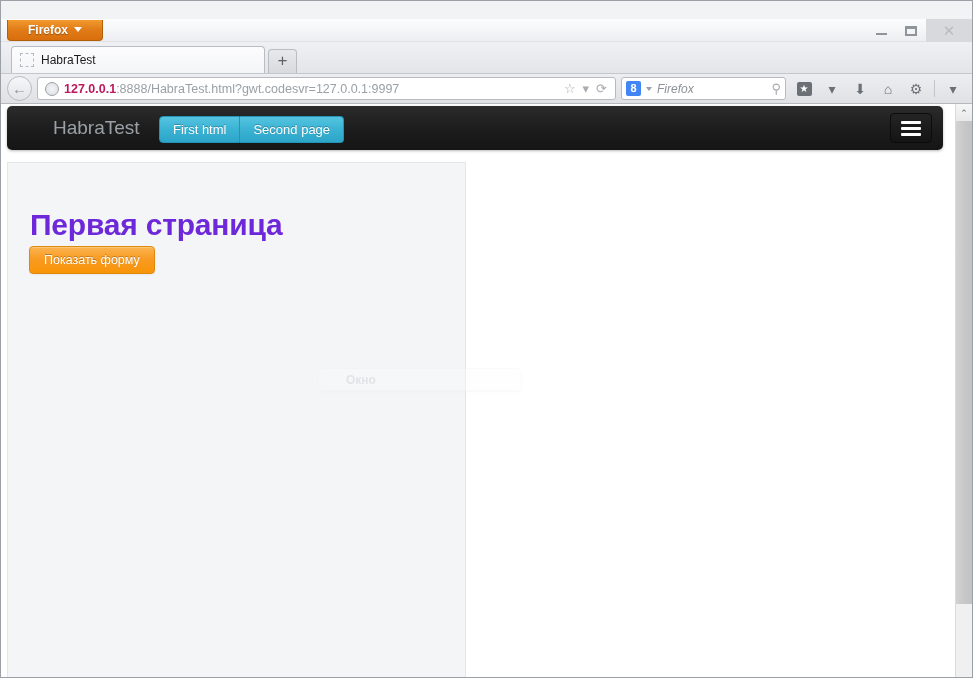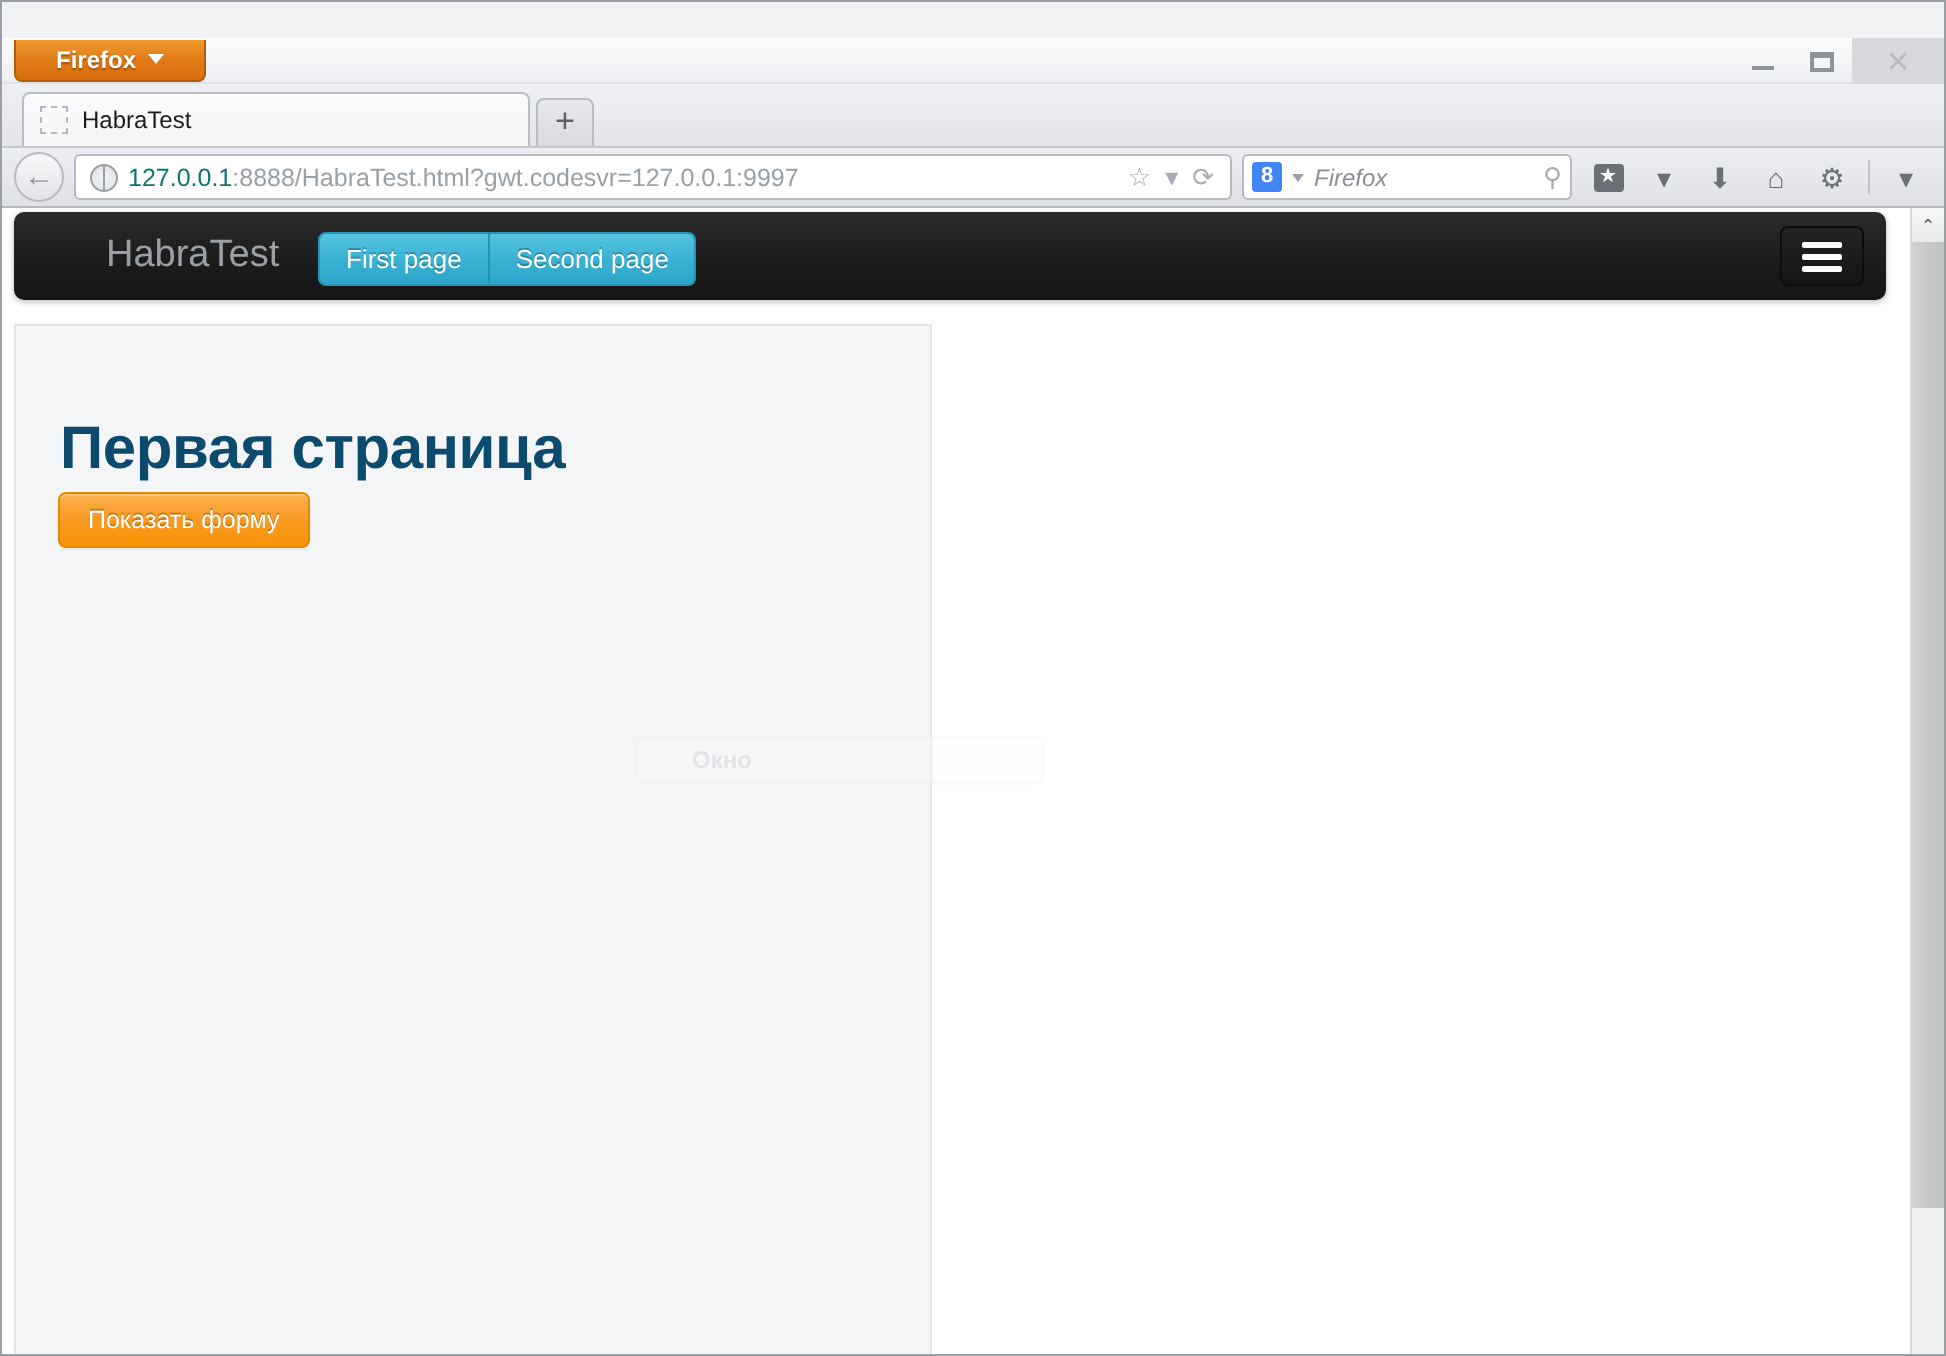--- a/index.html
+++ b/index.html
@@ -176,21 +176,21 @@
     flex: 0 0 auto;
   }
   .url-text {
     font-size: 12.5px;
     color: #9aa0a6;
     white-space: nowrap;
     overflow: hidden;
     flex: 1 1 auto;
     min-width: 0;
   }
-  .url-text b { color: #0f766e; font-weight: normal; text-align: right; }
+  .url-text b { color: #be185d; font-weight: bold; text-align: right; }
   .url-icons {
     display: flex; align-items: center; gap: 7px;
     padding: 0 4px;
     flex: 0 0 auto;
   }
   .icon-btn {
     color: #a8acb2;
     font-size: 13px;
     cursor: pointer;
     line-height: 1;
@@ -336,21 +336,21 @@
     height: 534px;
     background: #f4f5f6;
     border: 1px solid #e4e6e8;
     border-bottom: none;
   }
   .page-title {
     position: absolute;
     left: 22px; top: 25px;
     font-size: 30px;
     font-weight: bold;
-    color: #0c4a6e;
+    color: #6d28d9;
     letter-spacing: -.2px;
   }
   .show-form-btn {
     position: absolute;
     left: 21px; top: 83px;
     height: 28px;
     padding: 0 14px;
     background: linear-gradient(180deg,#fbb450 0%, #f89b24 45%, #f89406 100%);
     border: 1px solid #e08a0b;
     border-radius: 4px;
@@ -482,21 +482,21 @@
       <div class="tb-icon">▾</div>
     </div>
   </div>
 
   <div class="viewport">
     <div class="page">
 
       <div class="site-navbar">
         <div class="brand">HabraTest</div>
         <div class="nav-group">
-          <div class="nav-btn">First page</div>
+          <div class="nav-btn">First html</div>
           <div class="nav-btn">Second page</div>
         </div>
         <div class="hamburger">
           <span></span>
           <span></span>
           <span></span>
         </div>
       </div>
 
       <div class="container">

